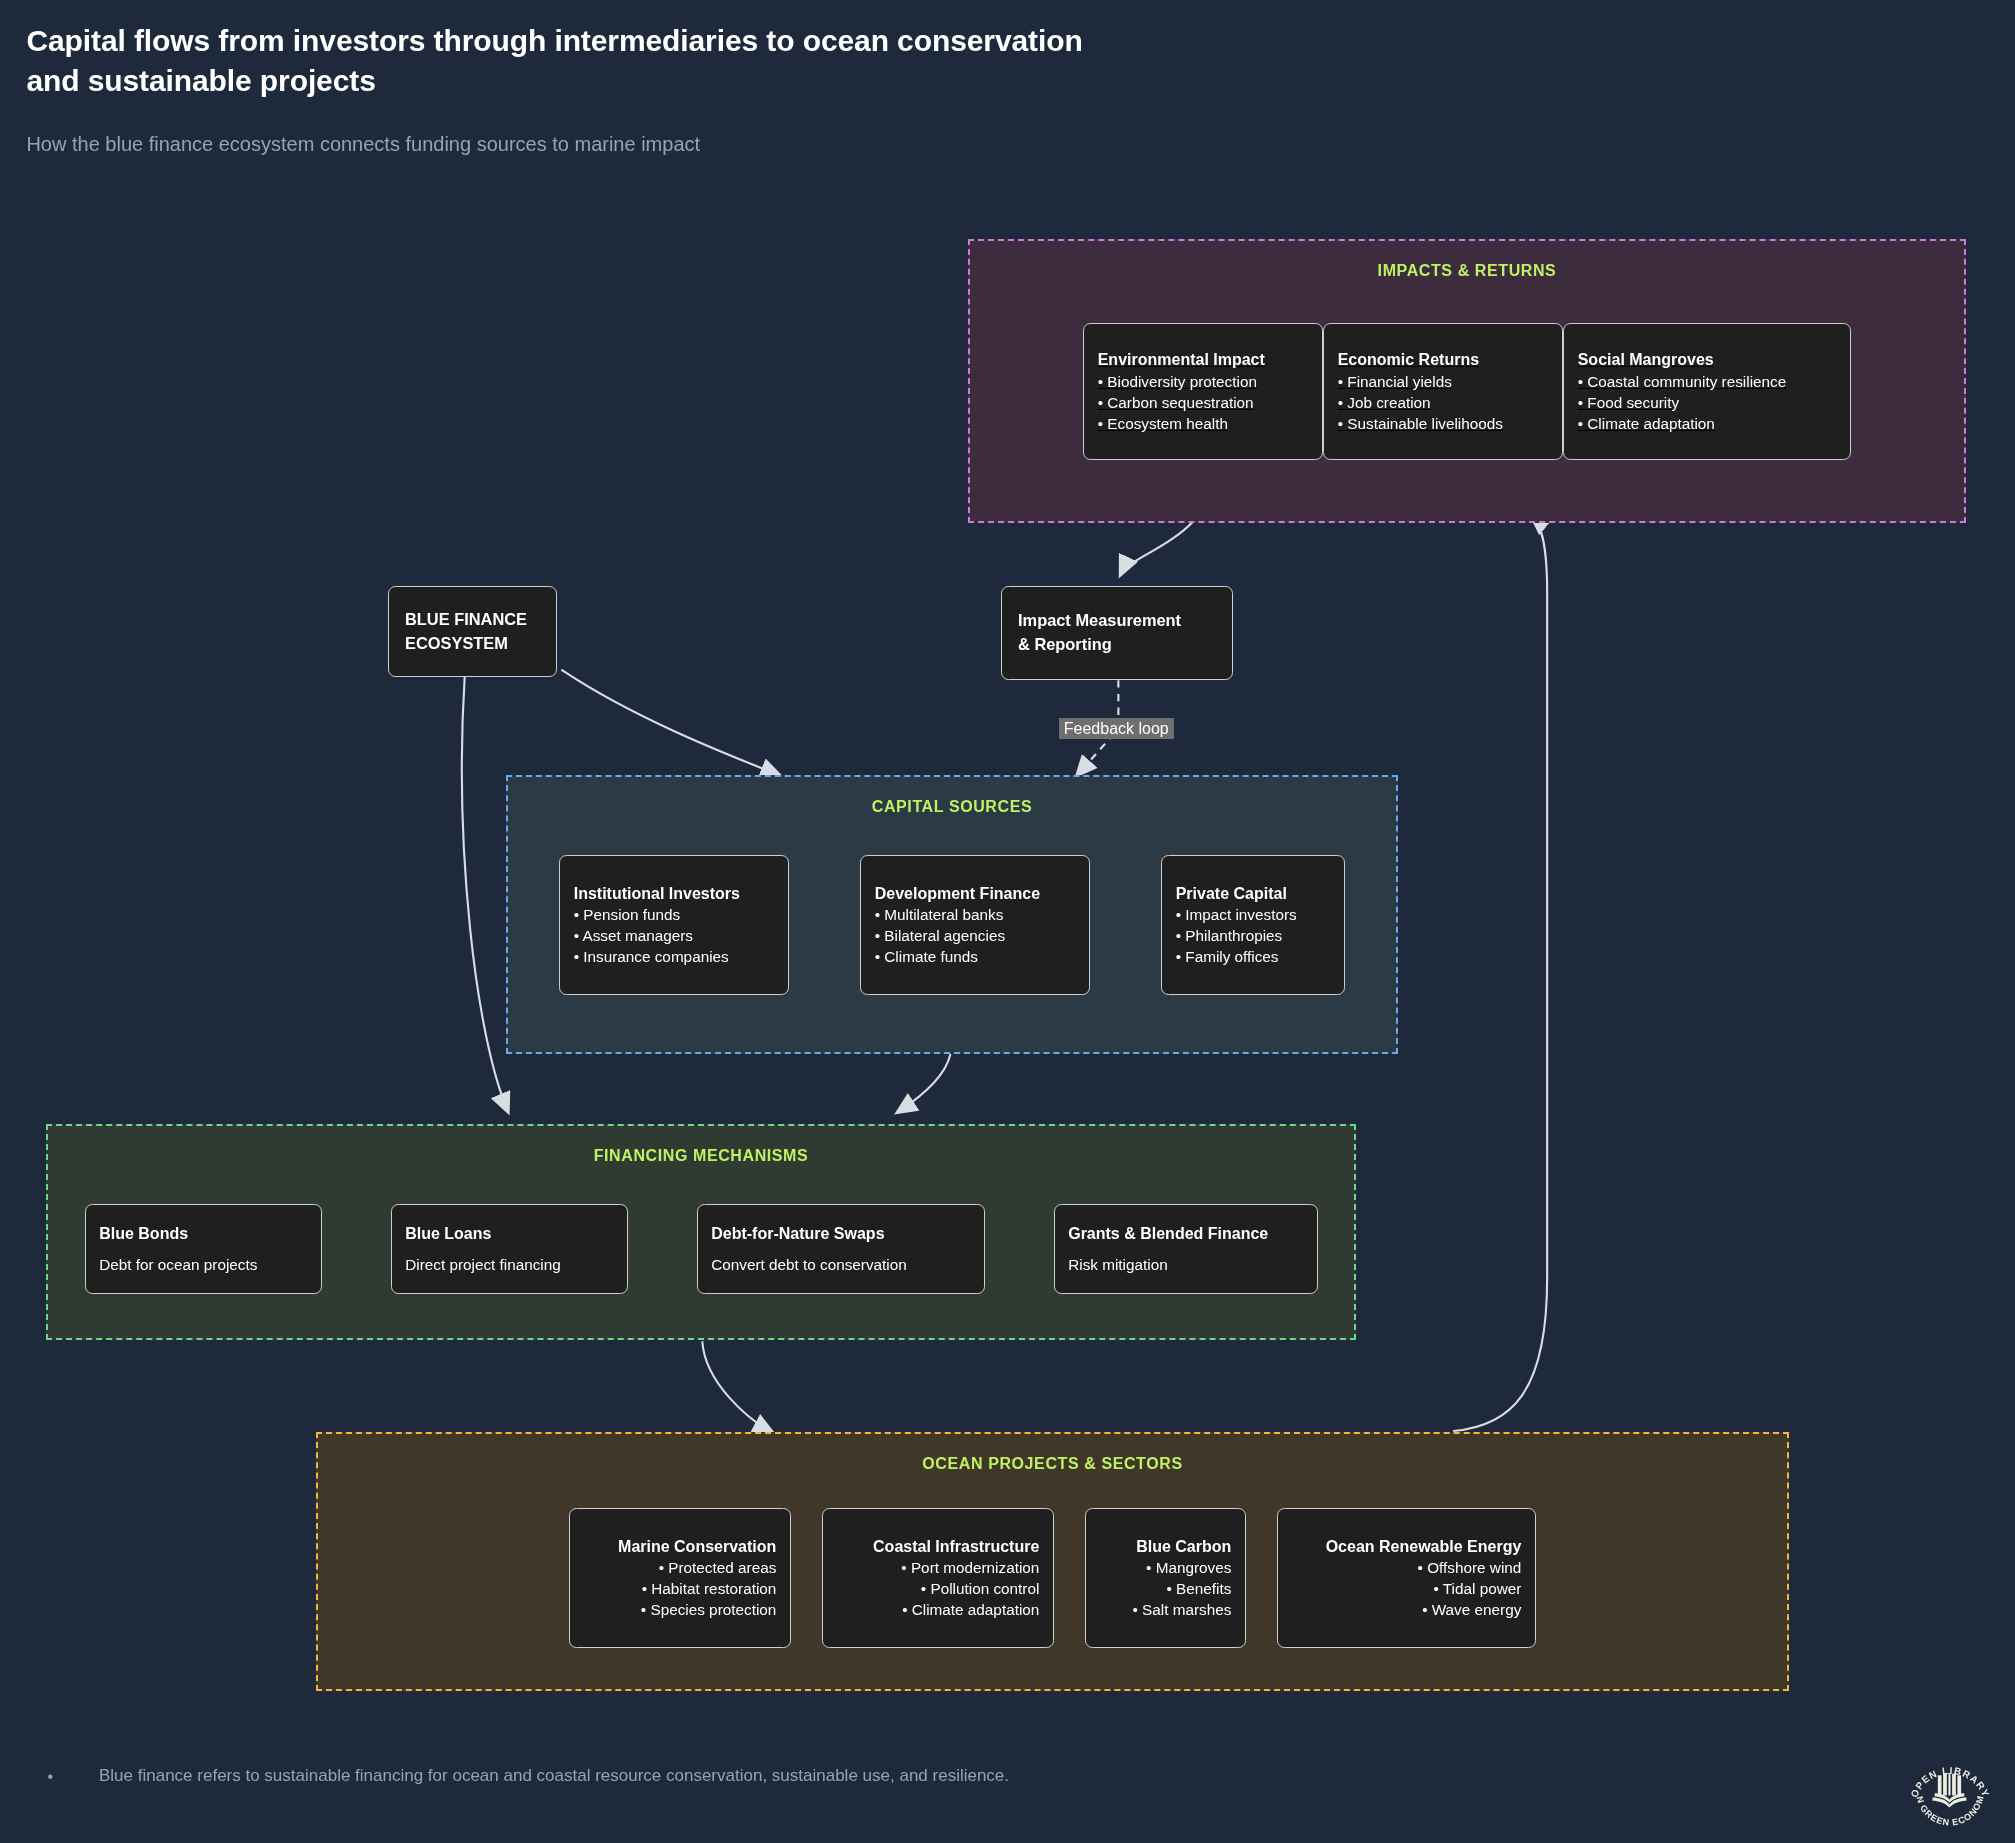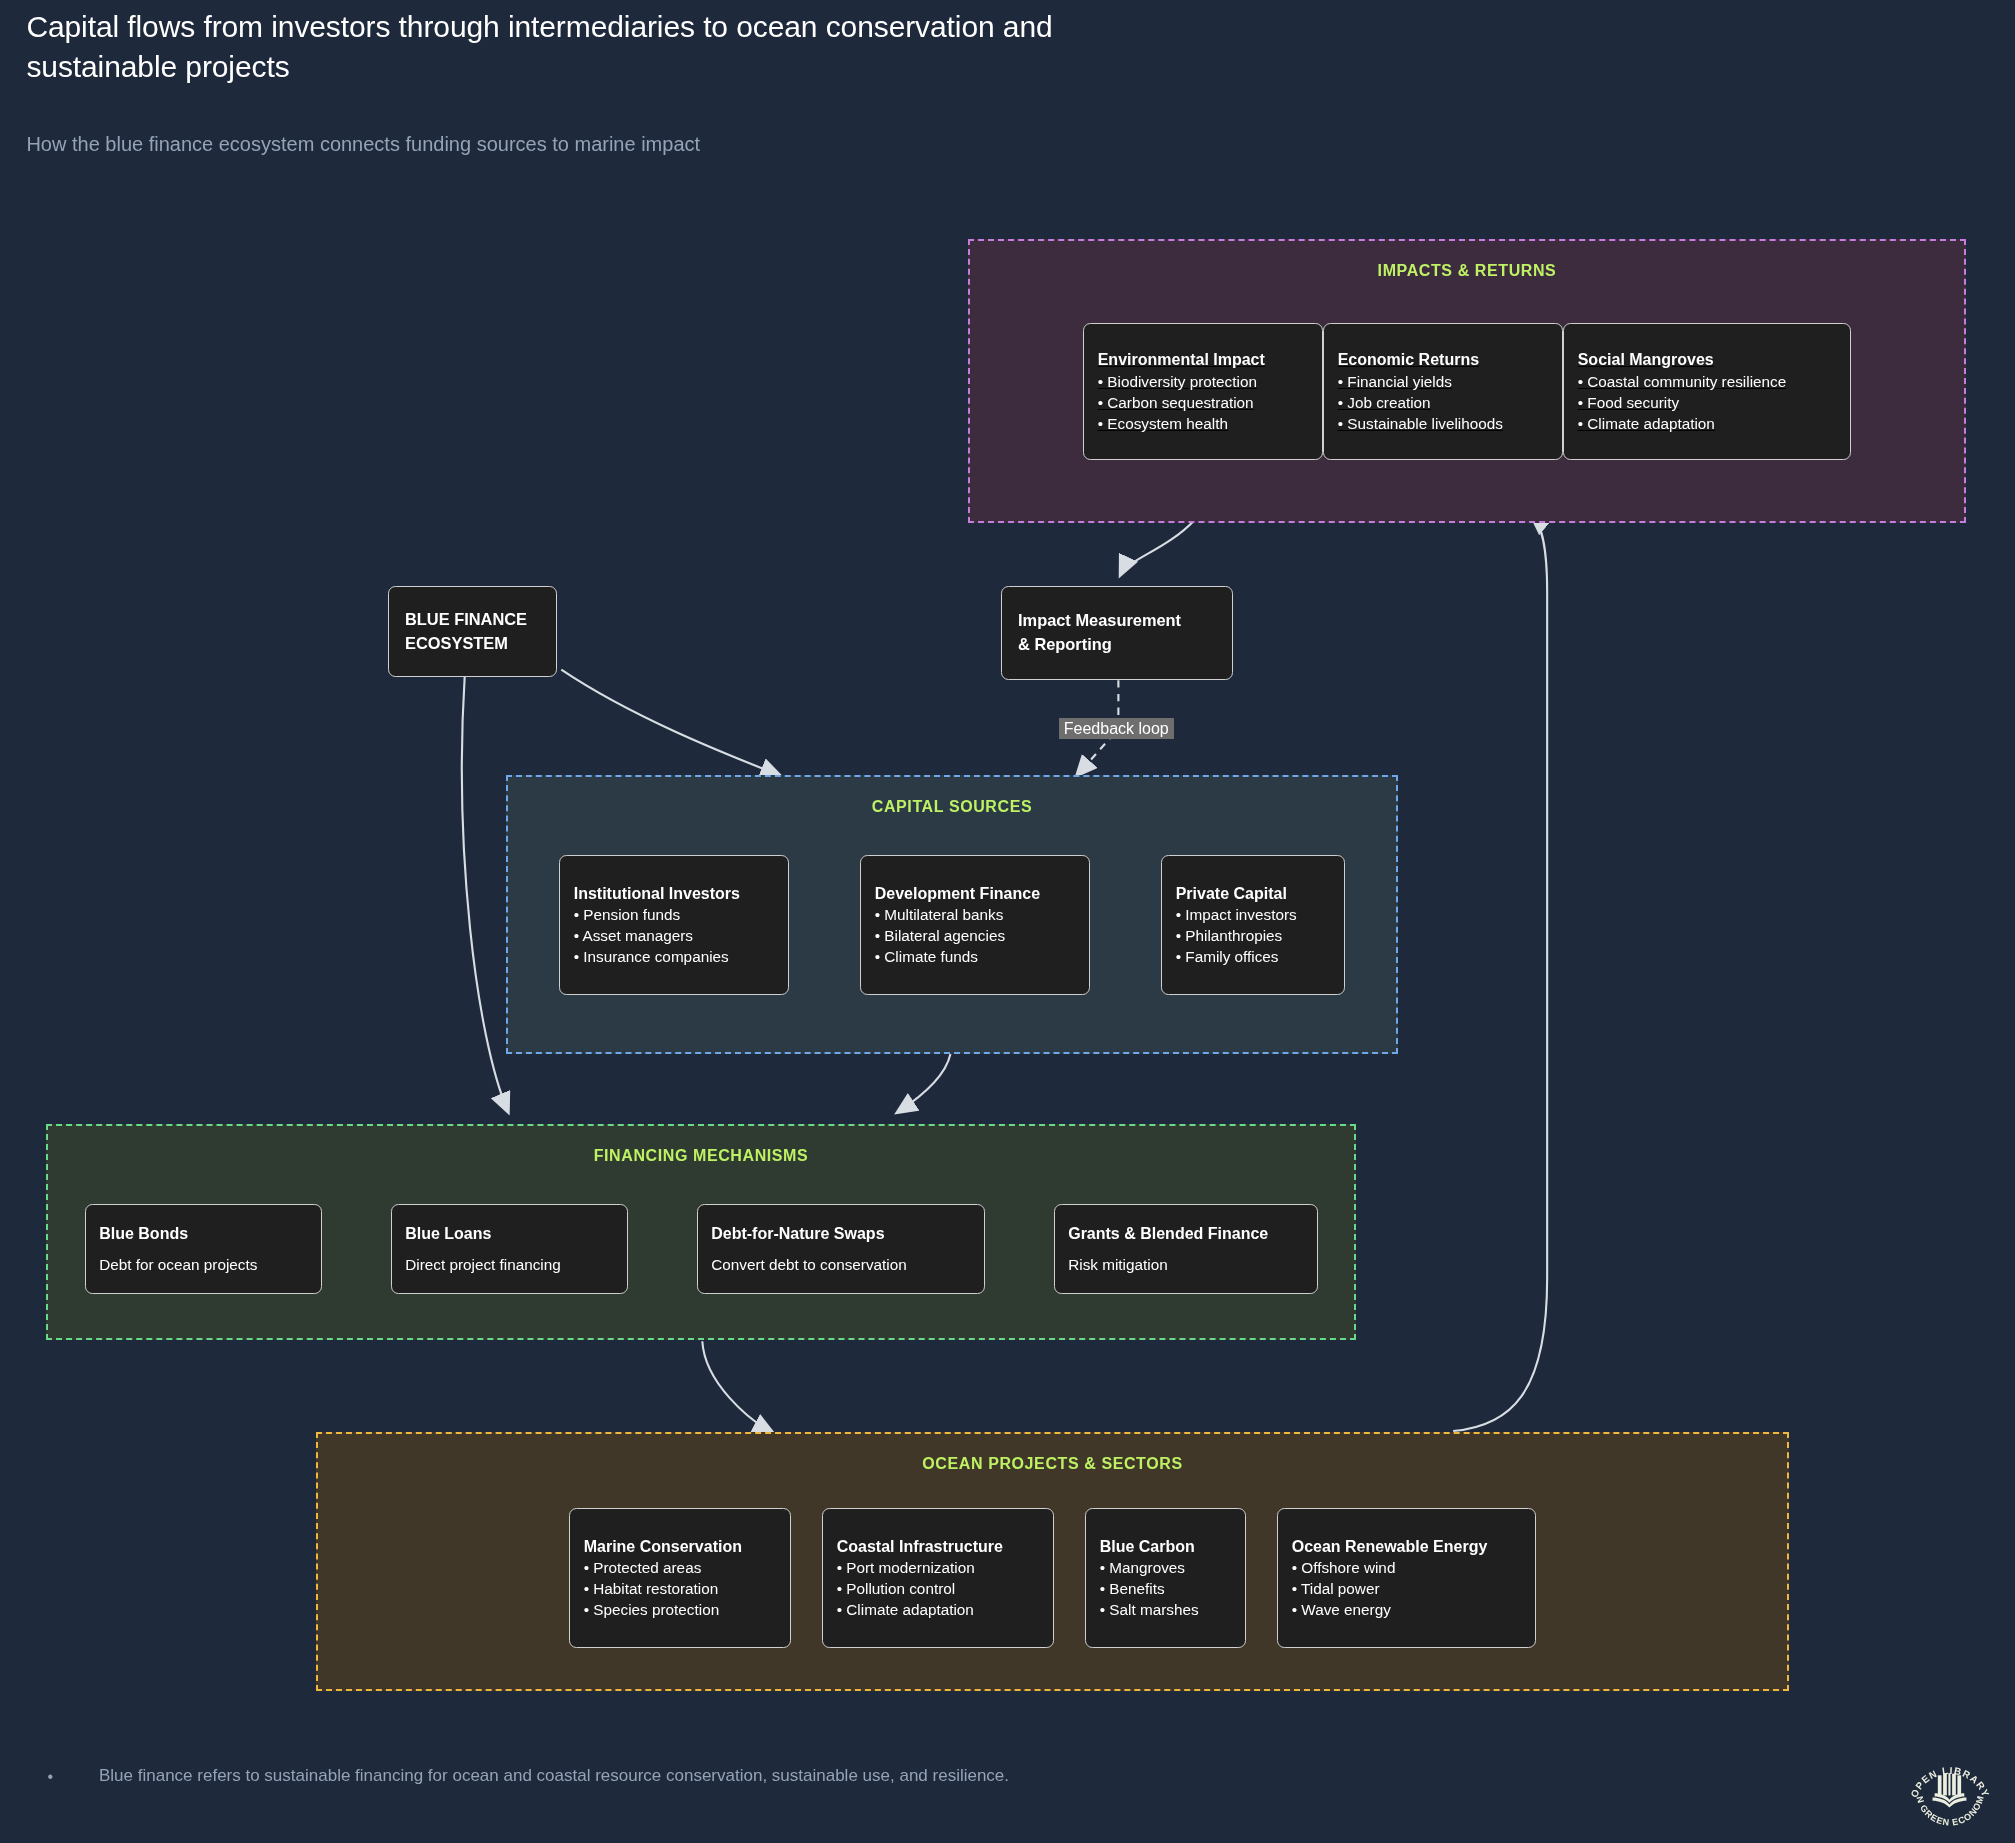--- a/index.html
+++ b/index.html
@@ -6,22 +6,22 @@
   body{
     width:2015px;height:1844px;
     background:#1e293b;
     font-family:"Liberation Sans", sans-serif;
     position:relative;
     overflow:hidden;
   }
   #canvas{position:absolute;inset:0;}
   
   #title{
-    position:absolute;left:26.4px;top:7px;width:1109px;
-    color:#ffffff;font-size:30px;font-weight:400;line-height:1.33;
+    position:absolute;left:26.4px;top:21px;width:1109px;
+    color:#ffffff;font-size:30px;font-weight:700;line-height:1.33;
     letter-spacing:-0.1px;
   }
   #subtitle{
     position:absolute;left:26.4px;top:133px;
     color:#94a3b8;font-size:20px;font-weight:400;
   }
   
   .cluster{position:absolute;box-sizing:border-box;}
   .cluster-title{
     position:absolute;left:0;right:0;top:21px;text-align:center;
@@ -172,21 +172,21 @@
       </div>
       <div class="node" style="width:264px;height:90px;">
         <span class="nm">Grants &amp; Blended Finance</span>
         <span class="sub">Risk mitigation</span>
       </div>
     </div>
   </div>
 
   <div class="cluster" style="left:316px;top:1432px;width:1473px;height:259px;border:2.1px dashed #f0b840;background:#413729;">
     <div class="cluster-title">OCEAN PROJECTS &amp; SECTORS</div>
-    <div class="cluster-row" style="top:74px;gap:31px;">
+    <div class="cluster-row" style="top:74px;gap:31px;text-align:right;">
       <div class="node" style="width:222px;height:140px;">
         <span class="nm">Marine Conservation</span>
         <span class="li">• Protected areas</span>
         <span class="li">• Habitat restoration</span>
         <span class="li">• Species protection</span>
       </div>
       <div class="node" style="width:232px;height:140px;">
         <span class="nm">Coastal Infrastructure</span>
         <span class="li">• Port modernization</span>
         <span class="li">• Pollution control</span>

